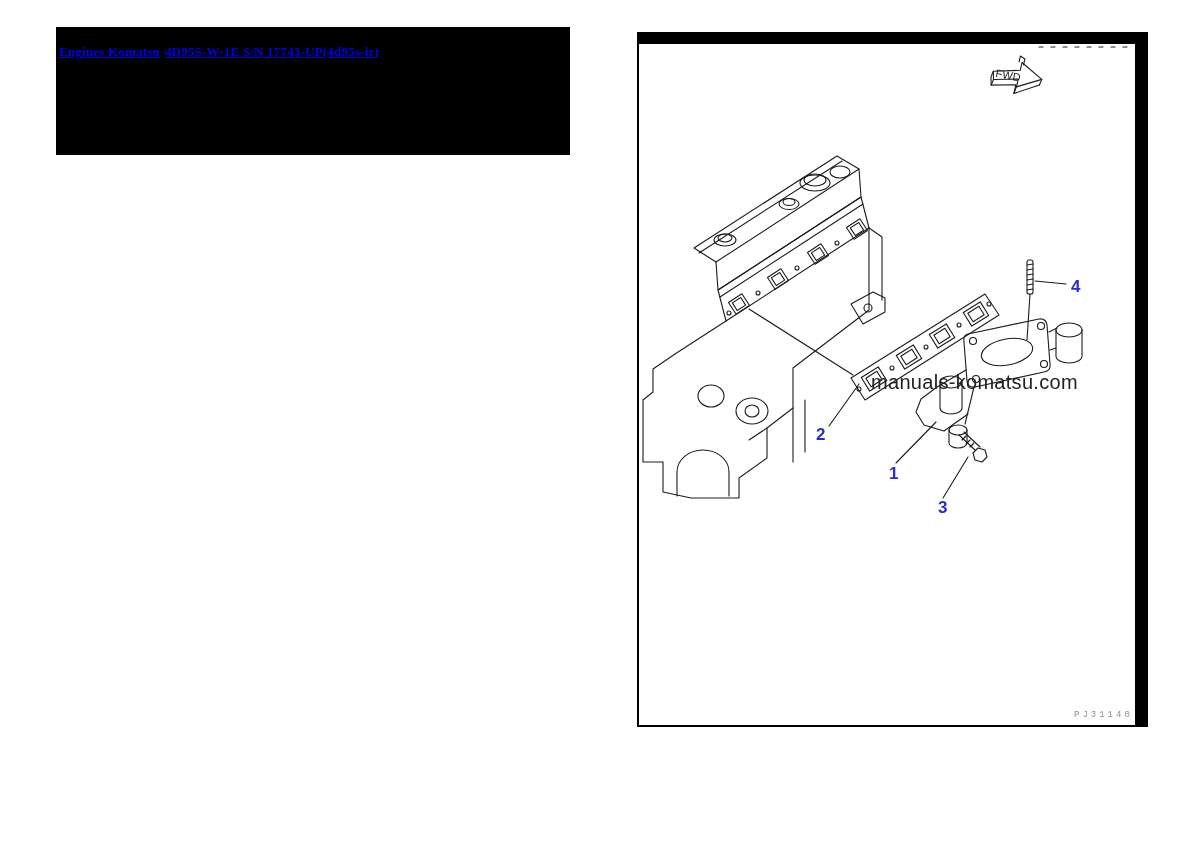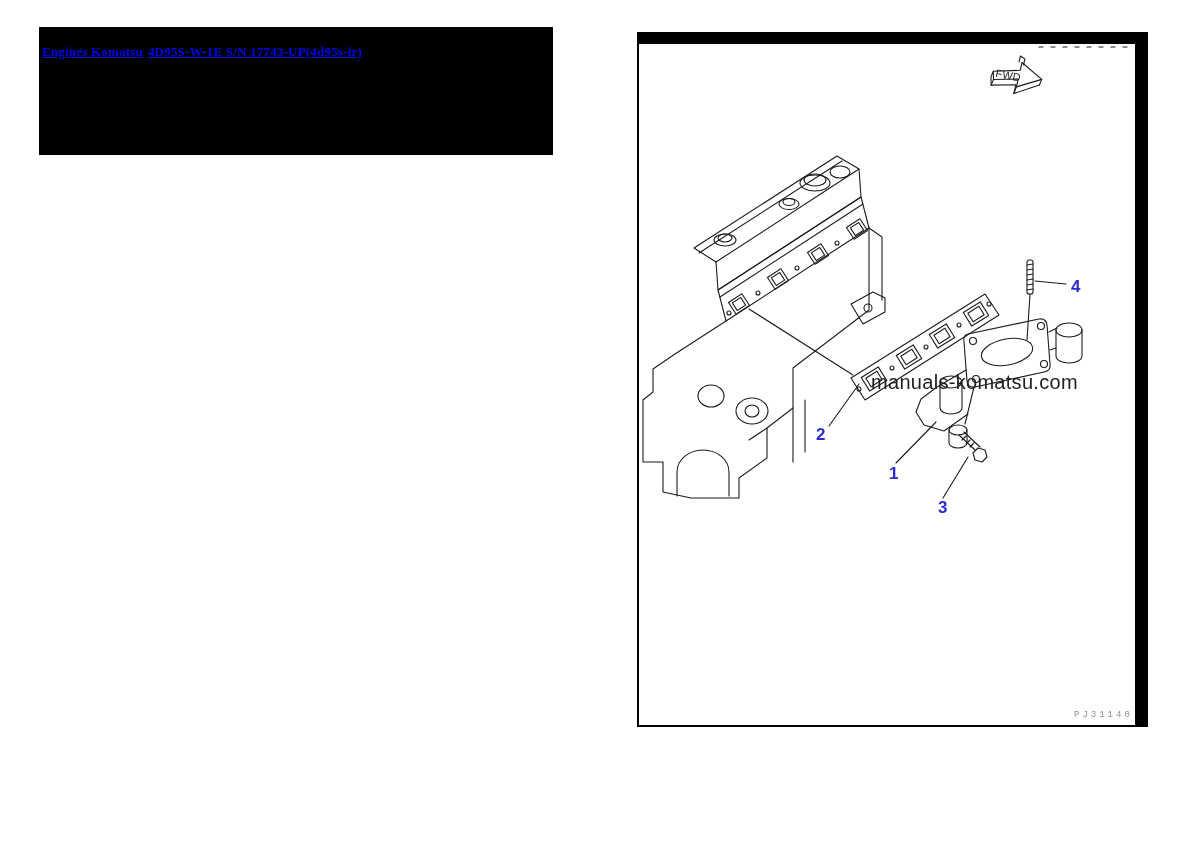--- a/index.html
+++ b/index.html
@@ -1,20 +1,20 @@
 <!DOCTYPE html>
 <html><head>
 <meta charset="utf-8">
 <style>
   html,body{margin:0;padding:0;background:#ffffff;}
   .page{position:relative;width:1190px;height:842px;background:#ffffff;overflow:hidden;
         font-family:"Liberation Sans",sans-serif;}
 
   
-  .header-box{position:absolute;left:39px;top:27px;width:514px;height:128px;
+  .header-box{position:absolute;left:56px;top:27px;width:514px;height:128px;
               background:#000000;box-sizing:border-box;padding:15px 4px 0 3px;}
   .header-box a{color:#0000ee;text-decoration:underline;
                 font-family:"Liberation Serif",serif;font-weight:bold;font-size:13px;
                 letter-spacing:.2px;margin-right:5px;white-space:nowrap;}
 
   
   .frame{position:absolute;left:637px;top:32px;width:511px;height:695px;background:#ffffff;}
   .bar-top{position:absolute;left:0;top:0;width:100%;height:12px;background:#000;}
   .bar-right{position:absolute;right:0;top:0;width:13px;height:100%;background:#000;}
   .line-left{position:absolute;left:0;top:0;width:2px;height:100%;background:#000;}

